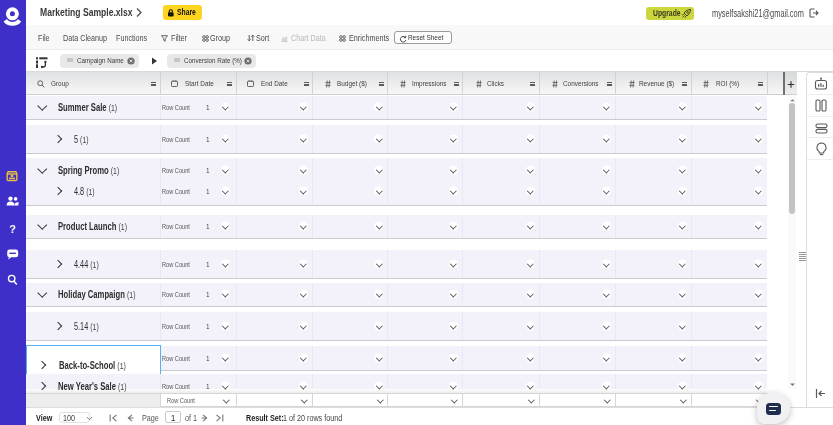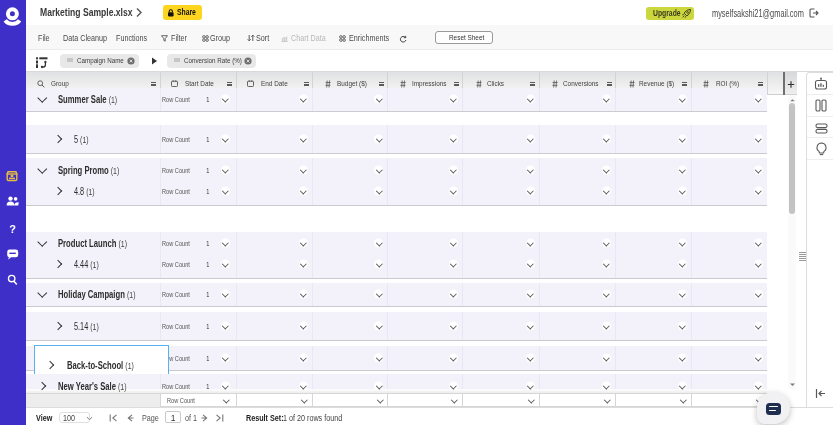--- a/index.html
+++ b/index.html
@@ -17,21 +17,21 @@
   #sharebtn { left:137px; top:5px; width:38.5px; height:14.5px; background:#fed51e; border-radius:3px;
      font-size:8.5px; color:#111; line-height:14.5px; text-align:left; font-weight:bold; white-space:nowrap;}
   #upgradebtn { left:620px; top:7px; width:47.5px; height:12.5px; background:#ccd73d; border-radius:3px;
      font-size:8.5px; color:#3b3b22; line-height:12.5px; text-align:left; font-weight:bold; white-space:nowrap;}
   #email { left:686px; top:8px; font-size:10px; color:#4a4a4a; transform:scaleX(0.74); transform-origin:0 50%; white-space:nowrap;}
 
   
   #menubar { left:26px; top:25px; width:807px; height:25px; background:#f8f8f8; border-bottom:1px solid #ececec;}
   .mi { position:absolute; top:7.5px; font-size:9px; color:#4a4a4a; transform:scaleX(0.8); transform-origin:0 50%; white-space:nowrap;}
   #resetbtn { left:368px; top:6px; width:57.5px; height:13px; border:1px solid #9a9a9a; background:#fdfdfd;
-      border-radius:3px; font-size:8px; color:#333; line-height:11px; white-space:nowrap;margin-left:41px;}
+      border-radius:3px; font-size:8px; color:#333; line-height:11px; white-space:nowrap;}
   #resetbtn span { display:inline-block; transform:scaleX(0.8); transform-origin:0 50%; }
 
   
   #grouprow { left:26px; top:50px; width:807px; height:22px; background:#fff; border-bottom:1px solid #d9d9d9;}
   .pill { position:absolute; top:4px; height:13.5px; background:#e9e8e8; border-radius:4px;
       font-size:8px; color:#3c3c3c; line-height:13.5px; white-space:nowrap;}
   .pill span { display:inline-block; transform:scaleX(0.78); transform-origin:0 50%; }
 
   
   #ghead { left:26px; top:72px; width:757px; height:23px; background:linear-gradient(180deg,#dfe1e4 0%,#ebebeb 45%,#f7f7f7 100%); border-bottom:1px solid #cfcfcf; }
@@ -68,21 +68,21 @@
   .cl { left:48px; font-weight:normal; font-size:10px;}
   .pchev { position:absolute; left:13px; top:50%; width:6.5px; height:6.5px;
      border-right:1.6px solid #333; border-bottom:1.6px solid #333;
      transform:translateY(-72%) rotate(45deg); }
   .cchev { position:absolute; left:29px; top:50%; width:6px; height:6px;
      border-right:1.6px solid #333; border-bottom:1.6px solid #333;
      transform:translateY(-50%) rotate(-45deg); }
 
   
   #selcell { left:26px; top:344.8px; width:134.5px; height:40px; background:#fff;
-     border:1.5px solid #57b1ef;margin-left:8px; }
+     border:1.5px solid #57b1ef; }
 
   
   #pinrow { left:26px; top:392.5px; width:741px; height:14.5px; background:#fff;
      box-shadow:0 -2px 3px rgba(0,0,0,.08); }
   #pinrow .gray { position:absolute; left:0; top:0; width:134px; height:14.5px; background:#ededed; border-top:1px solid #d9d9d9;}
   .pc { position:absolute; top:0; height:14.5px; background:#fff; border:1px solid #d6d6d6; }
 
   
   #vscroll { left:788px; top:95px; width:7.5px; height:294px; background:#fafafa; }
   #vthumb { left:789px; top:103px; width:6px; height:111px; background:#c3c3c3; border-radius:3px;}
@@ -316,21 +316,21 @@
     <span class="hlabel" style="left:690px">ROI (%)</span>
     <div class="ham" style="left:732px"></div>
   </div>
   <div id="plus-div" class="abs"></div>
   <div id="plus-cell" class="abs">
     <svg style="position:absolute;left:2px;top:9px" width="8" height="7" viewBox="0 0 8 7">
       <path d="M 4 0.3 v 6.4 M 0.8 3.5 h 6.4" stroke="#2e2e2e" stroke-width="1.1"></path>
     </svg>
   </div>
 
-  <div class="band" style="top:88px;height:23.5px">
+  <div class="band" style="top:96px;height:23.5px">
     <span class="pchev"></span>
       <span class="pl">Summer Sale <span class="n">(1)</span></span>
     <span class="rc">Row Count<b>1</b></span>
     <span class="cv c2"></span>
       <span class="cv c3"></span>
       <span class="cv c4"></span>
       <span class="cv c5"></span>
     <span class="cv c6"></span>
       <span class="cv c7"></span>
       <span class="cv c8"></span>
@@ -372,21 +372,21 @@
     <span class="cv c2"></span>
       <span class="cv c3"></span>
       <span class="cv c4"></span>
       <span class="cv c5"></span>
     <span class="cv c6"></span>
       <span class="cv c7"></span>
       <span class="cv c8"></span>
       <span class="cv c9"></span>
   </div>
 
-  <div class="band" style="top:232px;height:23.5px">
+  <div class="band" style="top:215px;height:23.5px">
     <span class="pchev"></span>
       <span class="pl">Product Launch <span class="n">(1)</span></span>
     <span class="rc">Row Count<b>1</b></span>
     <span class="cv c2"></span>
       <span class="cv c3"></span>
       <span class="cv c4"></span>
       <span class="cv c5"></span>
     <span class="cv c6"></span>
       <span class="cv c7"></span>
       <span class="cv c8"></span>

